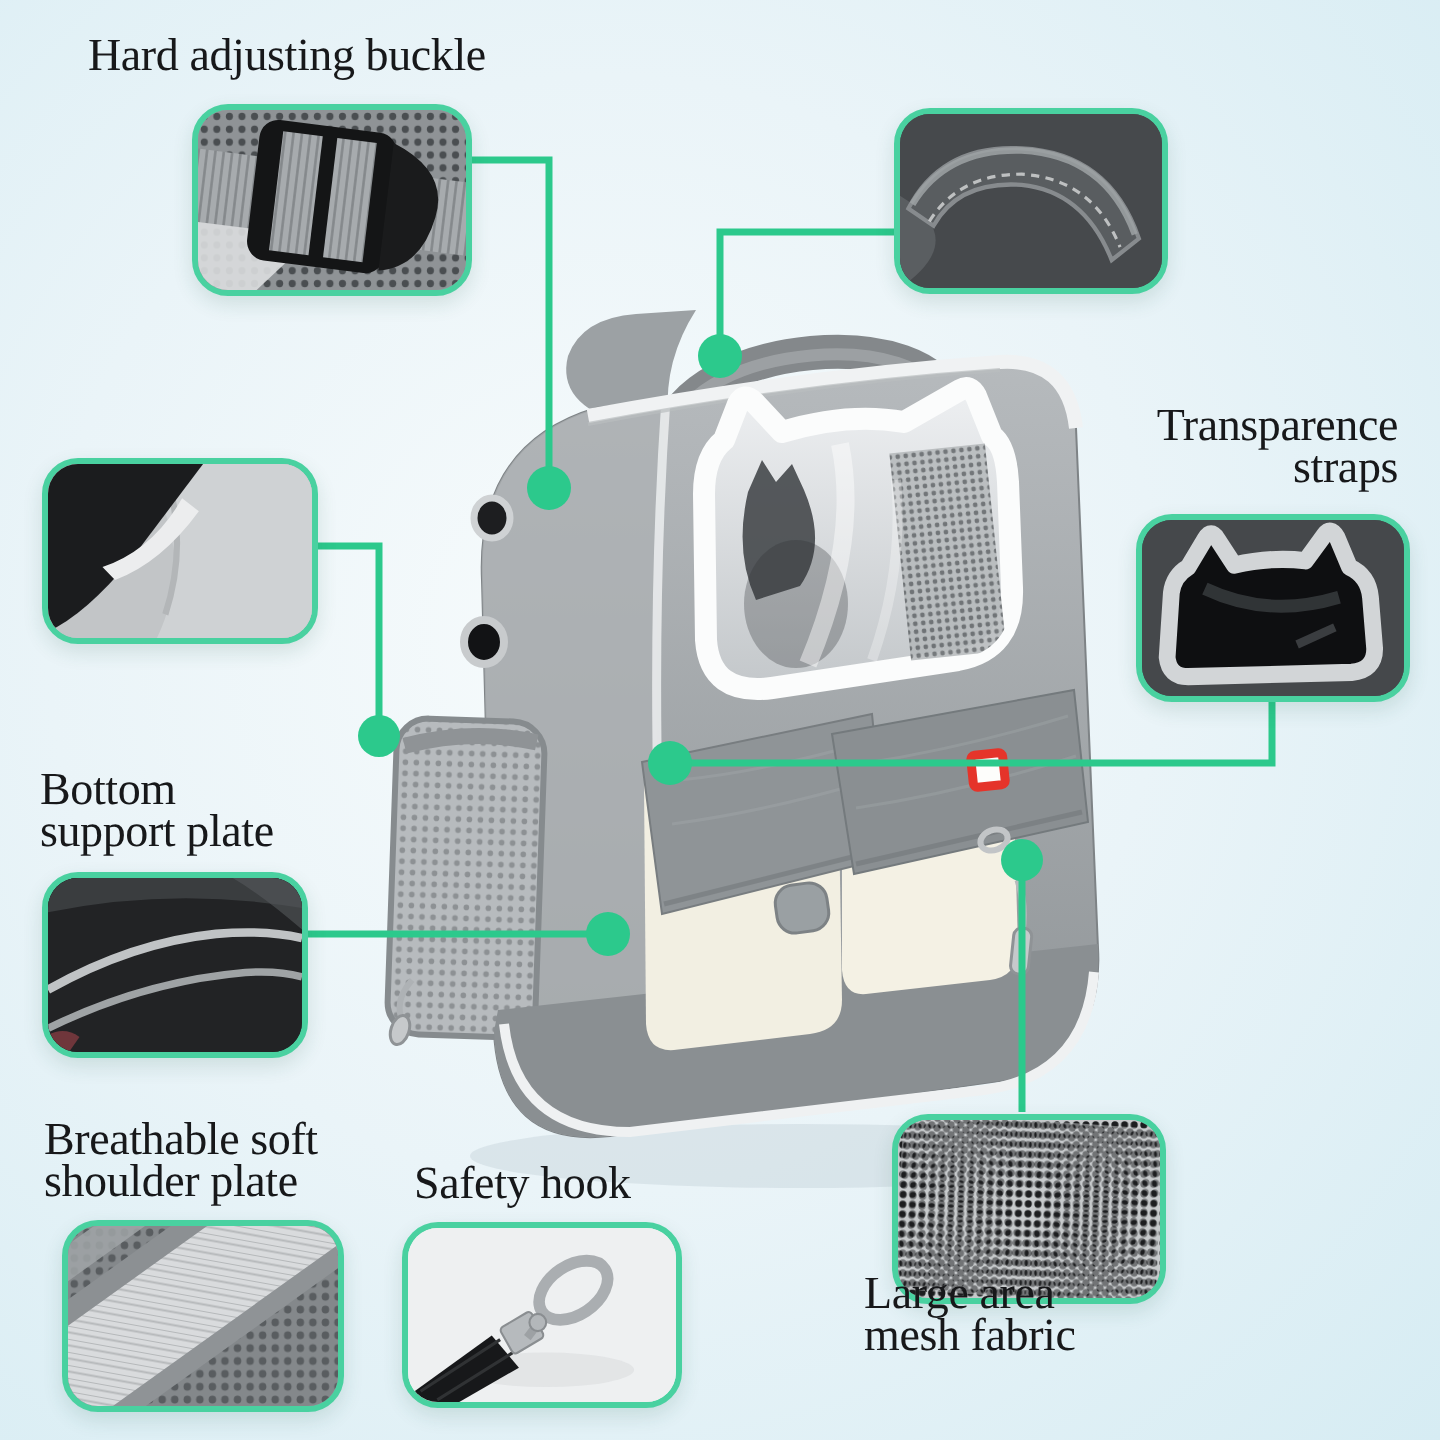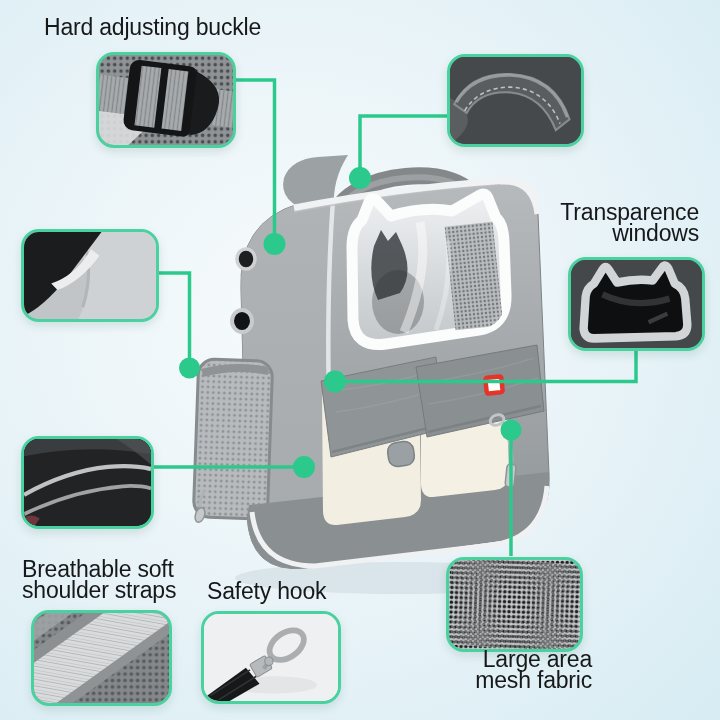--- a/index.html
+++ b/index.html
@@ -5,30 +5,30 @@
   html,body{margin:0;padding:0;background:#ffffff;}
   .canvas{
     position:relative;width:720px;height:720px;overflow:hidden;
     font-family:"Liberation Sans", sans-serif;
     background:radial-gradient(circle at 42% 44%, #f7fbfc 0%, #eaf4f8 48%, #d6ecf3 100%);
   }
   svg{display:block;}
   .layer{position:absolute;left:0;top:0;width:720px;height:720px;}
   .label{
     position:absolute;color:#17181a;font-size:23px;line-height:21px;
-    white-space:pre-line;letter-spacing:-0.2px;
+    white-space:pre-line;letter-spacing:-0.2px;font-family:Liberation Serif, serif;
   }
   .f0{left:44px;top:17px;}
   .f1{left:447px;top:17px;}
   .f2{left:20px;top:176px;}
   .f3{right:21px;top:202px;text-align:right;}
   .f4{left:20px;top:384px;}
   .f5{left:22px;top:559px;}
   .f6{left:207px;top:581px;}
-  .f7{left:432px;top:649px;width:160px;text-align:right;}
+  .f7{left:432px;top:636px;width:160px;text-align:left;}
   .thumb{
     position:absolute;border:3px solid #49d1a0;border-radius:18px;overflow:hidden;
     box-shadow:0 4px 10px rgba(30,90,70,.14);background:#9a9ea1;
   }
   .thumb svg{width:100%;height:100%;}
   .t0{left:96px;top:52px;width:134px;height:90px;}
   .t1{left:447px;top:54px;width:131px;height:87px;background:#46494c;}
   .t2{left:21px;top:229px;width:132px;height:87px;background:#c2c5c7;}
   .t3{left:568px;top:257px;width:131px;height:88px;background:#45484b;}
   .t4{left:21px;top:436px;width:127px;height:87px;background:#222325;}
@@ -260,20 +260,22 @@
 
   <div class="thumb t7">
     <svg viewBox="0 0 125 83" preserveAspectRatio="none">
       <rect width="125" height="83" fill="url(#pMeshFine2)"></rect>
       <rect width="125" height="83" fill="url(#pMeshFine2)" opacity="0.5" transform="rotate(4 62 41)"></rect>
     </svg>
   </div>
 
   <div class="label f0">Hard adjusting buckle</div>
   <div class="label f3">Transparence
-windows</div>
+straps</div>
+  <div class="label f4">Bottom
+support plate</div>
   <div class="label f5">Breathable soft
-shoulder straps</div>
+shoulder plate</div>
   <div class="label f6">Safety hook</div>
   <div class="label f7">Large area
 mesh fabric</div>
 
 </div>
 
 </body></html>

